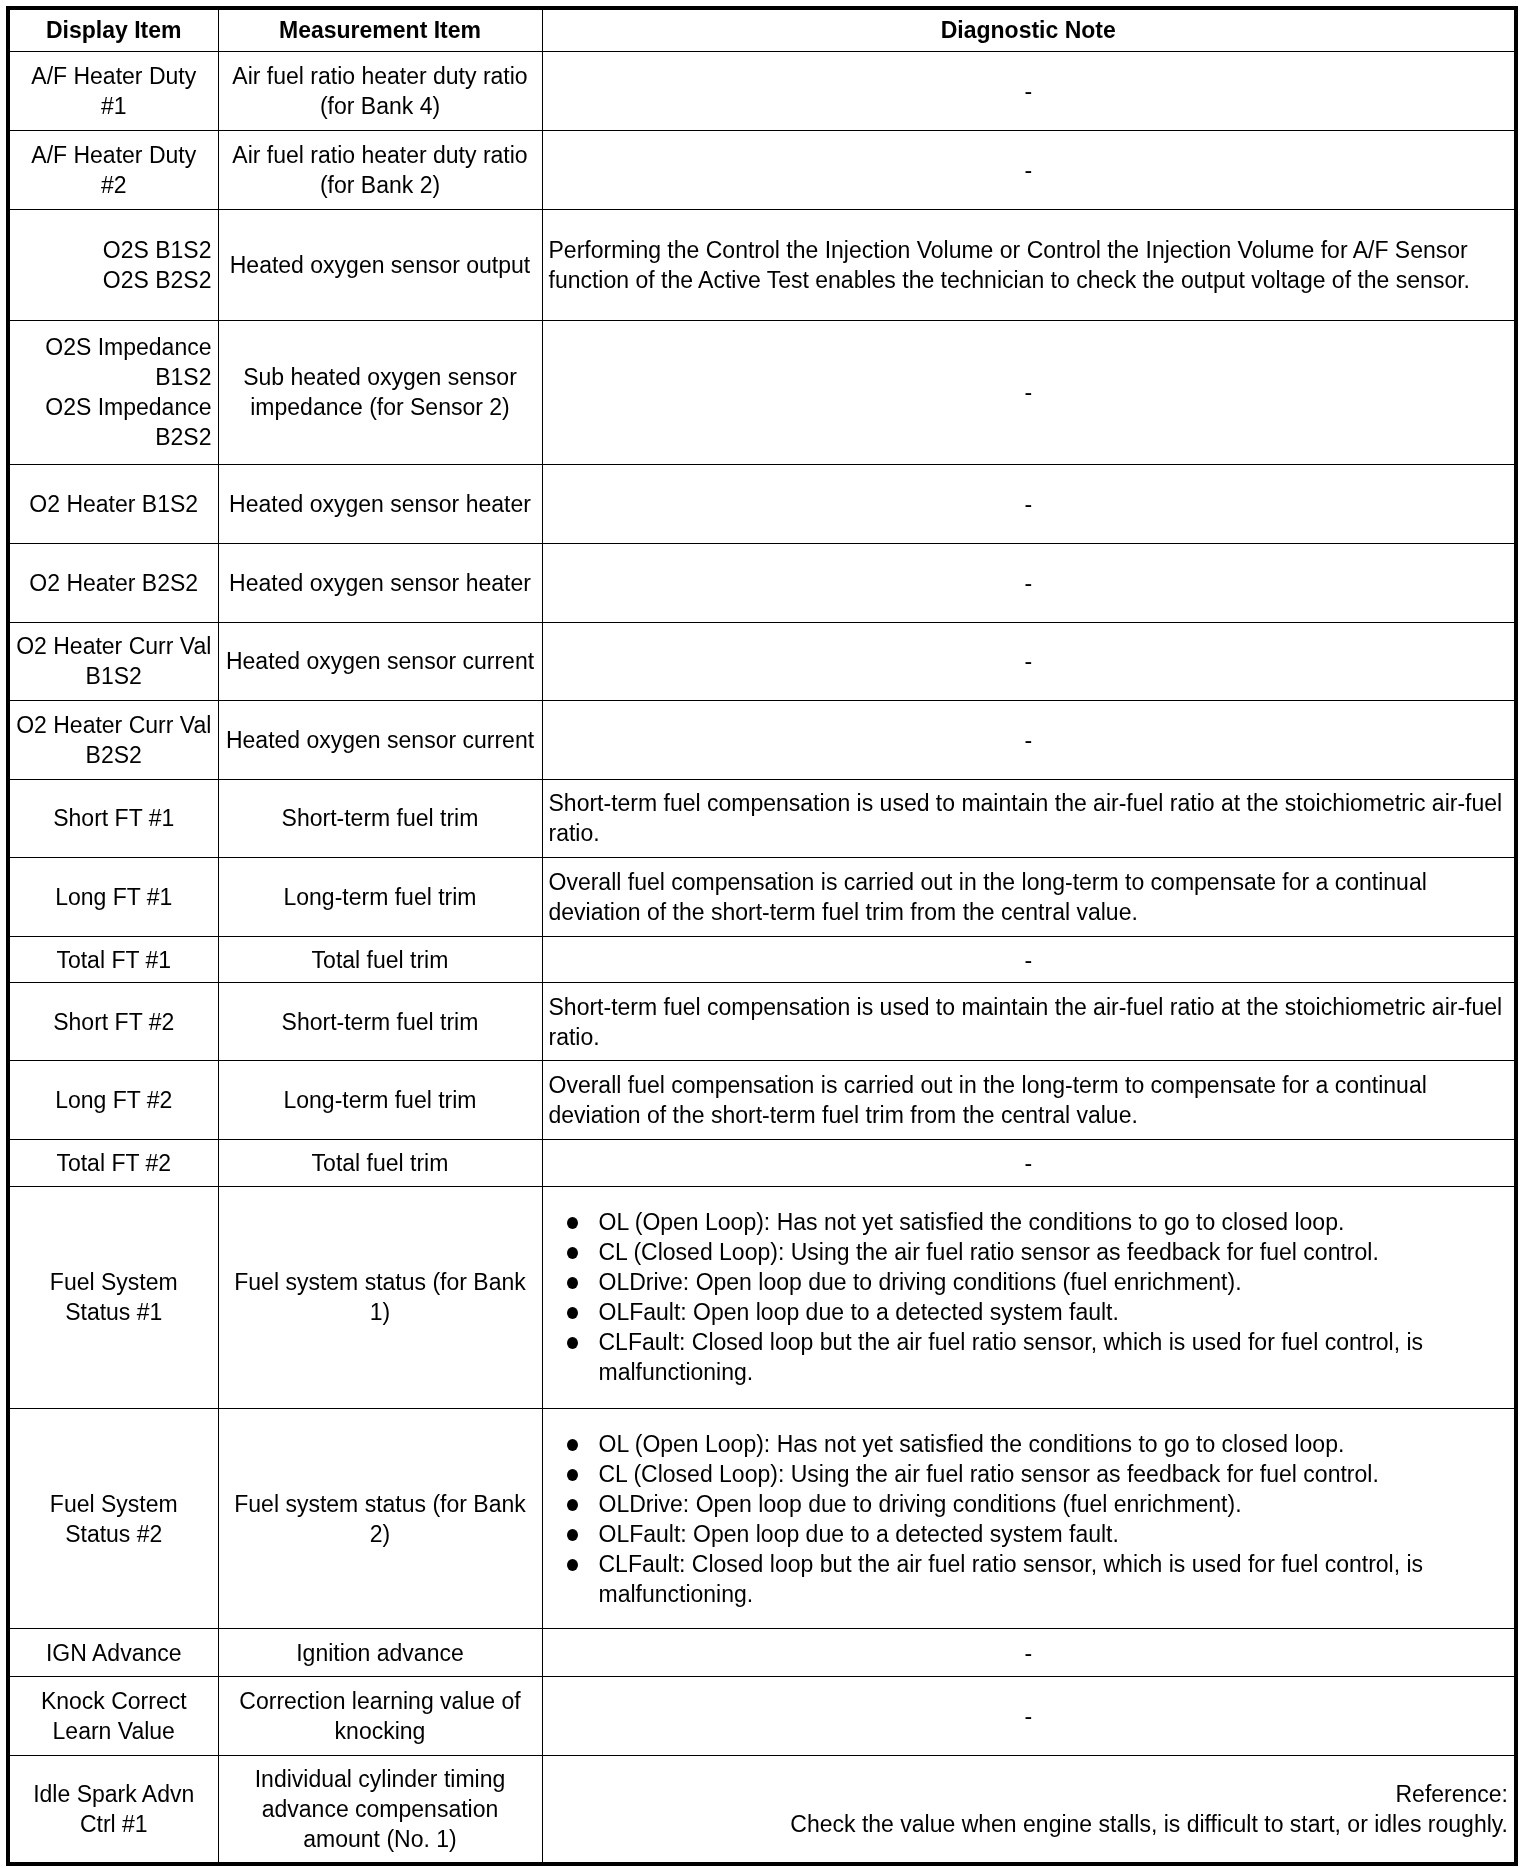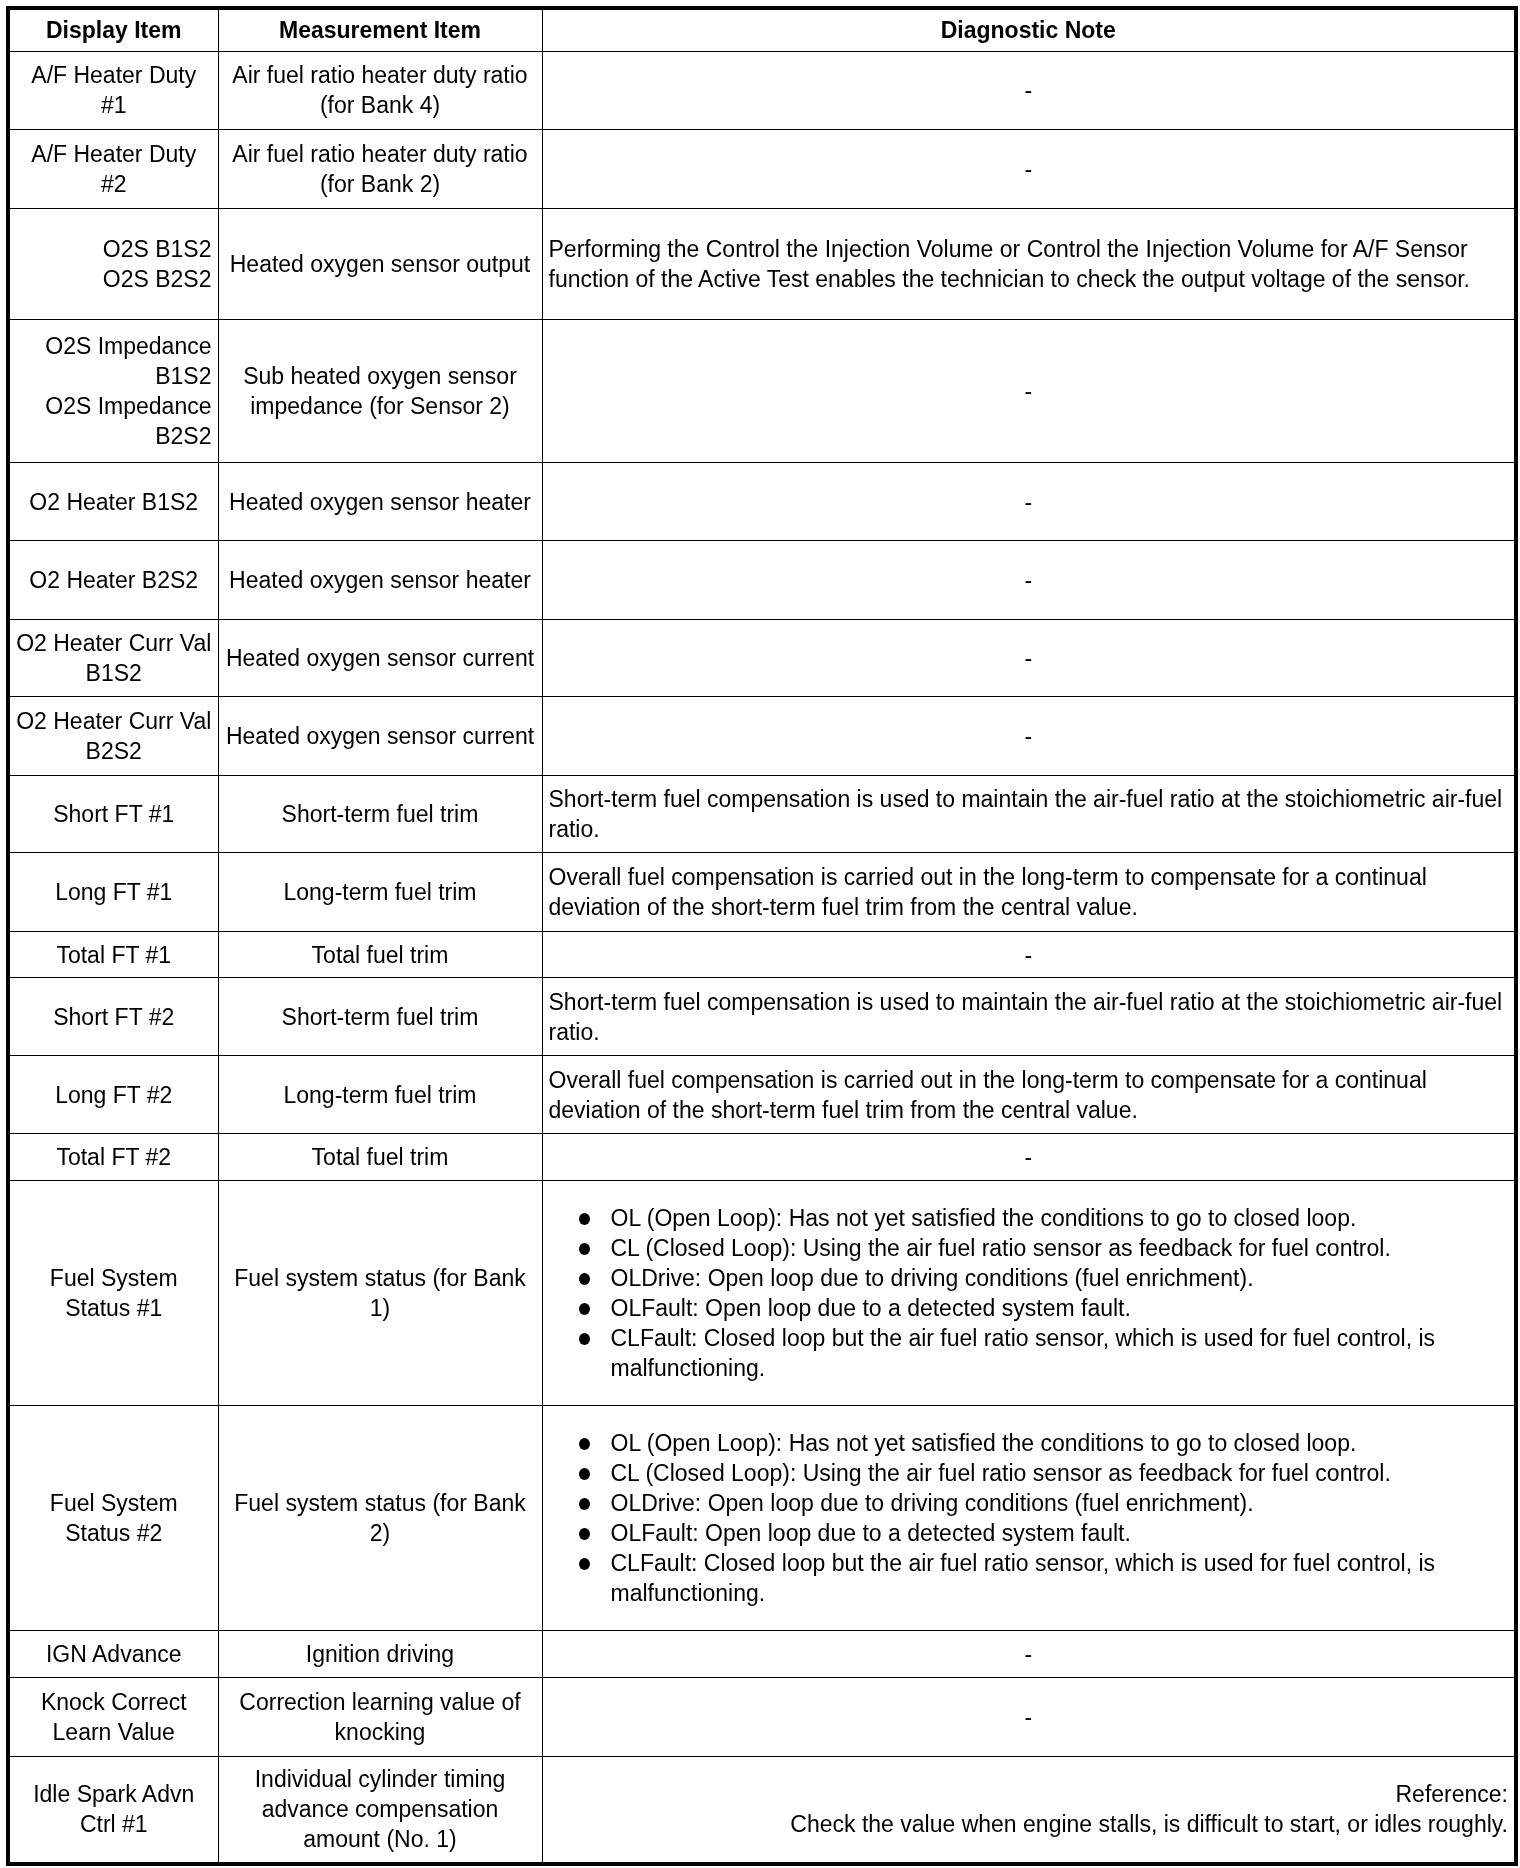--- a/index.html
+++ b/index.html
@@ -7,21 +7,21 @@
          font-family:"Liberation Sans", sans-serif; color:#000; }
   table.doc { position:absolute; left:6px; top:6px; width:1508px; height:1860px;
               border-collapse:collapse; table-layout:fixed;
               border:4px solid #000; }
   table.doc td, table.doc th { border:1.5px solid #000; padding:2px 6px;
               font-size:23px; line-height:30px; vertical-align:middle; }
   table.doc th { font-weight:bold; }
   td.c1, td.c2 { text-align:center; }
   td.c3 { text-align:left; }
   td.c3.dash { text-align:center; }
-  ul.bul { list-style:none; margin:12px; padding:0 0 0 14px; }
+  ul.bul { list-style:none; margin:0; padding:0 0 0 14px; }
   ul.bul li { position:relative; padding-left:36px; }
   ul.bul li::before { content:""; position:absolute; left:4px; top:10px;
               width:11px; height:12px; border-radius:50%; background:#000; }
   .line { display:block;text-align:right; }
 </style>
 </head>
 <body>
 
 <table class="doc">
   <colgroup>
@@ -134,21 +134,21 @@
           <li>OL (Open Loop): Has not yet satisfied the conditions to go to closed loop.</li>
           <li>CL (Closed Loop): Using the air fuel ratio sensor as feedback for fuel control.</li>
           <li>OLDrive: Open loop due to driving conditions (fuel enrichment).</li>
           <li>OLFault: Open loop due to a detected system fault.</li>
           <li>CLFault: Closed loop but the air fuel ratio sensor, which is used for fuel control, is malfunctioning.</li>
         </ul>
       </td>
     </tr>
     <tr style="height:44px">
       <td class="c1">IGN Advance</td>
-      <td class="c2">Ignition driving</td>
+      <td class="c2">Ignition advance</td>
       <td class="c3 dash">-</td>
     </tr>
     <tr style="height:73px">
       <td class="c1">Knock Correct Learn Value</td>
       <td class="c2">Correction learning value of knocking</td>
       <td class="c3 dash">-</td>
     </tr>
     <tr style="height:100px">
       <td class="c1">Idle Spark Advn Ctrl #1</td>
       <td class="c2">Individual cylinder timing advance compensation amount (No. 1)</td>

